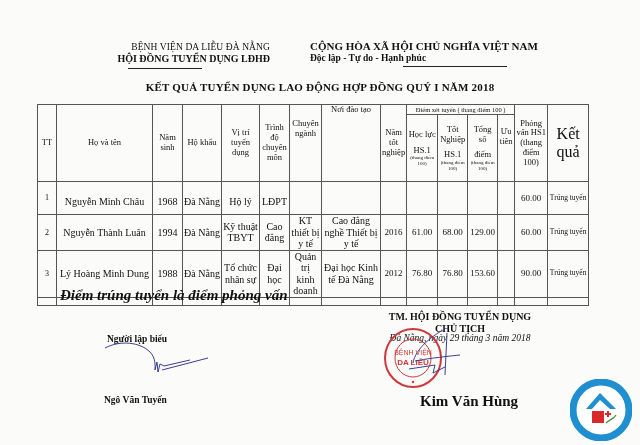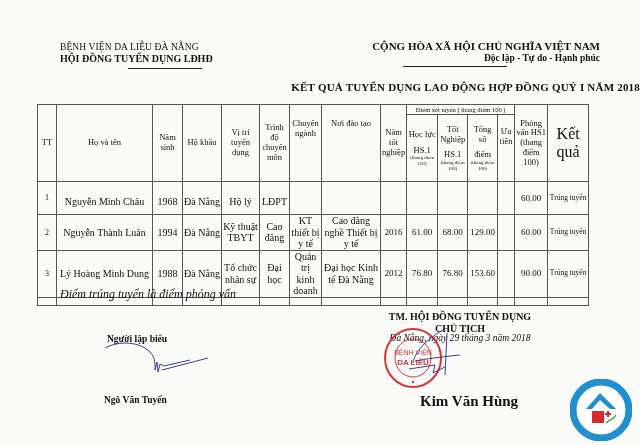--- a/index.html
+++ b/index.html
@@ -4,29 +4,29 @@
 <style>
   html, body { margin: 0; padding: 0; }
   body {
     width: 640px; height: 445px; overflow: hidden;
     background: #fbfbfa;
     font-family: "Liberation Serif", "DejaVu Serif", serif;
     color: #111;
     position: relative;
   }
   .abs { position: absolute; }
-  .hdr-left { left: 60px; top: 42px; width: 210px; text-align: left; }
+  .hdr-left { left: 60px; top: 42px; width: 210px; text-align: right; }
   .hdr-left .l1 { font-size: 9.5px; letter-spacing: 0.1px; }
   .hdr-left .l2 { font-size: 10px; font-weight: bold; margin-top: 1px; }
   .hdr-left .rule { width: 74px; height: 1px; background: #222; margin: 4px auto 0; }
-  .hdr-right { left: 310px; top: 40px; width: 290px; text-align: right; }
+  .hdr-right { left: 310px; top: 40px; width: 290px; text-align: left; }
   .hdr-right .r1 { font-size: 11px; font-weight: bold; }
   .hdr-right .r2 { font-size: 9.5px; font-weight: bold; margin-top: 1px; }
   .hdr-right .rule { width: 104px; height: 1px; background: #222; margin: 3px auto 0; }
-  .doc-title { left: 0; width: 640px; top: 81px; text-align: right; font-weight: bold; font-size: 11px; letter-spacing: 0.2px; }
+  .doc-title { left: 0; width: 640px; top: 81px; text-align: center; font-weight: bold; font-size: 11px; letter-spacing: 0.2px; }
 
   table.results {
     position: absolute; left: 37px; top: 104px;
     border-collapse: collapse;
     border: 1.5px solid #333;
     table-layout: fixed;
     font-family: "Liberation Serif", serif;
     font-size: 8.5px;
   }
   table.results td, table.results th {
@@ -41,21 +41,21 @@
   th.kq { font-weight: bold; font-size: 16px; }
   .sm { font-size: 10px; }
   .tiny { font-size: 5px; line-height: 1.1; display: block; }
   td.tt { vertical-align: bottom; text-align: left; padding-left: 5px; padding-bottom: 2px; font-size: 8px; }
   td.name { text-align: left; font-weight: bold; font-size: 10px; padding-left: 3px; margin-left: 10px; }
   td.year { font-size: 10px; }
   td.num { text-align: right; padding-right: 2px; font-size: 9px; }
   td.pv { text-align: center; font-weight: bold; font-size: 9px; vertical-align: bottom; padding-bottom: 3px; }
   td.res { font-weight: bold; font-size: 7.5px; }
   td.left { text-align: left; }
-  .note { left: 60px; top: 287px; font-weight: normal; font-style: italic; font-size: 12px; }
+  .note { left: 60px; top: 287px; font-weight: bold; font-style: italic; font-size: 15px; }
   .date { left: 360px; top: 298px; width: 200px; text-align: center; font-style: italic; font-size: 9.5px; margin-top: 35px; }
   .tm { left: 360px; top: 311px; width: 200px; text-align: center; font-weight: bold; font-size: 10px; }
   .ct { left: 360px; top: 323px; width: 200px; text-align: center; font-weight: bold; font-size: 10px; }
   .nlb { left: 107px; top: 334px; font-weight: bold; font-size: 9.5px; }
   .nlb-name { left: 104px; top: 395px; font-weight: bold; font-size: 9.5px; }
   .chair-name { left: 420px; top: 393px; font-weight: bold; font-size: 15px; }
   .seal { left: 383px; top: 327px; }
   .logo { left: 570px; top: 379px; }
 </style>
 </head>
@@ -95,21 +95,21 @@
   </colgroup>
   <tbody>
       <tr style="height:10px">
     <th rowspan="2">TT</th>
     <th rowspan="2">Họ và tên</th>
     <th rowspan="2">Năm sinh</th>
     <th rowspan="2">Hộ khẩu</th>
     <th rowspan="2">Vị trí tuyển dụng</th>
     <th rowspan="2">Trình độ chuyên môn</th>
     <th rowspan="2" style="vertical-align:top;padding-top:14px">Chuyên ngành</th>
-    <th rowspan="2" style="vertical-align:top;padding-top:14px">Nơi đào tạo</th>
+    <th rowspan="2" style="vertical-align:top;">Nơi đào tạo</th>
     <th rowspan="2">Năm tốt nghiệp</th>
     <th colspan="4" class="sm" style="font-size:6.5px">Điểm xét tuyển ( thang điểm 100 )</th>
     <th rowspan="2">Phỏng vấn HS1 (thang điểm 100)</th>
     <th rowspan="2" class="kq">Kết quả</th>
   </tr>
   <tr style="height:67px">
     <th>
       <div>Học lực</div>
       <div style="margin-top:6px">HS.1</div>
       <span class="tiny">(thang điểm 100)</span>

